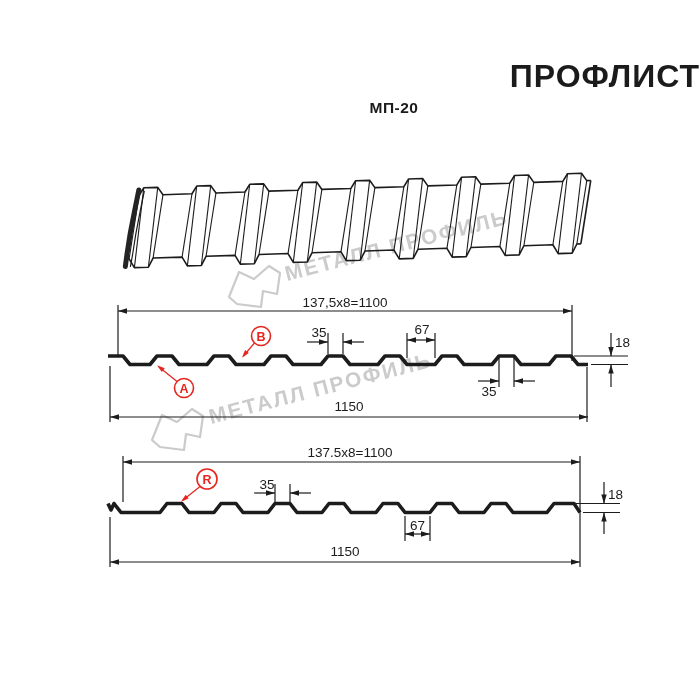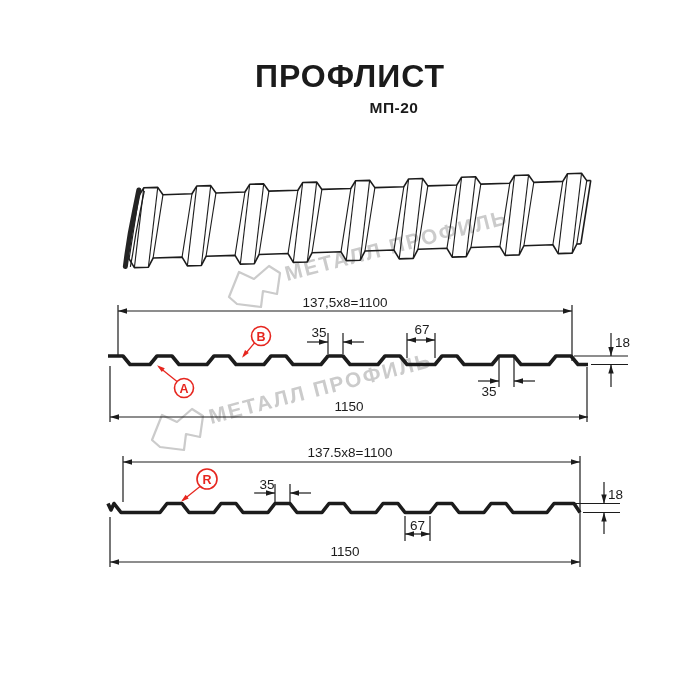--- a/index.html
+++ b/index.html
@@ -1,18 +1,18 @@
 <!DOCTYPE html>
 <html><head>
 <meta charset="utf-8">
 <style>
   html,body{margin:0;padding:0;background:#ffffff;}
   .page{position:relative;width:700px;height:700px;background:#ffffff;overflow:hidden;
         font-family:"Liberation Sans", sans-serif;}
-  .title{position:absolute;top:60px;left:0;width:700px;text-align:center;
+  .title{position:absolute;top:60px;left:0;width:700px;text-align:right;
          font-size:32px;font-weight:700;letter-spacing:1px;color:#1b1b1b;line-height:1;}
   .subtitle{position:absolute;top:100px;left:0;width:700px;text-align:center;
          font-size:15.5px;font-weight:700;letter-spacing:0.5px;color:#1b1b1b;line-height:1;padding-left:44px;}
   .footer-note{position:absolute;top:618px;left:0;width:700px;text-align:center;
          font-size:15px;font-weight:700;letter-spacing:0.5px;color:#333;line-height:1;}
   svg{position:absolute;top:0;left:0;}
   text.dim{font-family:"Liberation Sans", sans-serif;font-size:13.5px;}
   text.redlabel{font-family:"Liberation Sans", sans-serif;font-size:12.5px;font-weight:700;}
   text.wm{font-family:"Liberation Sans", sans-serif;font-size:21px;font-weight:700;letter-spacing:2px;}
   .wmlogo{fill:none;stroke-width:2.2;stroke-linejoin:round;}

